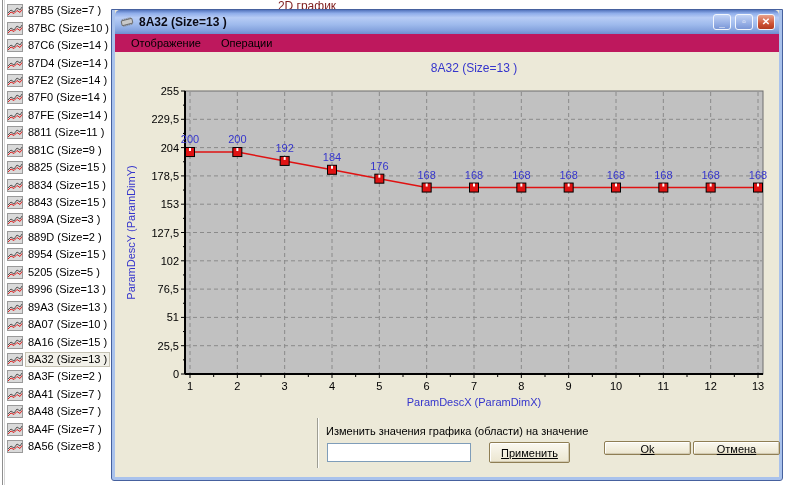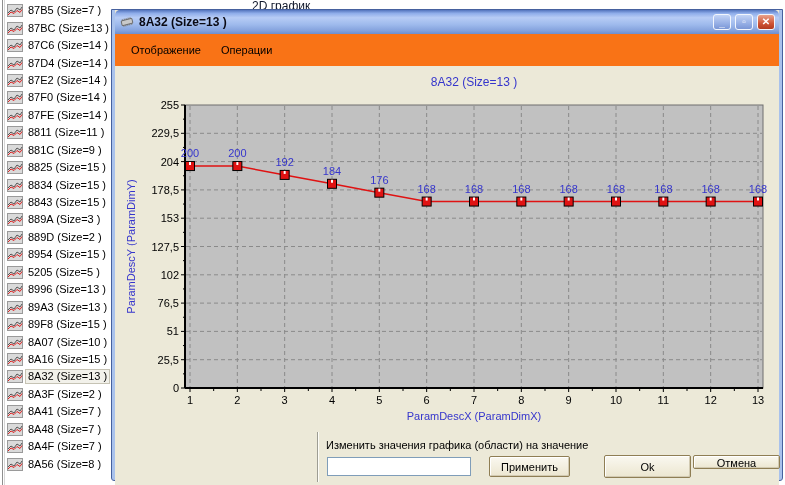--- a/index.html
+++ b/index.html
@@ -10,61 +10,62 @@
   }
   
   .gutter-a{position:absolute;left:2px;top:0;width:1px;height:485px;background:#8e8e8e;}
   .gutter-b{position:absolute;left:4px;top:0;width:1px;height:485px;background:#d6d6d6;}
   .sidebar{position:absolute;left:7px;top:2px;width:106px;height:483px;overflow:hidden;}
   .side-item{display:flex;align-items:center;height:17.45px;gap:3px;font-size:11px;color:#000;white-space:nowrap;cursor:default;}
   .side-item .lbl{padding:0 2px;line-height:13px;}
   .side-item.selected .lbl{background:#f2f1ea;outline:1px solid #c6c3b4;}
   .side-item svg{flex:0 0 auto;}
   
-  .bg-title{position:absolute;left:252px;top:-1px;width:110px;font-size:12px;color:#0f172a;}
+  .bg-title{position:absolute;left:252px;top:-1px;width:110px;text-align:center;font-size:12px;color:#7f1d1d;}
   
   .dialog{
     position:absolute;left:112px;top:10px;width:670px;height:470px;box-sizing:border-box;
     background:#ece9d8;border:3px solid #a9c2ec;border-top:none;
     outline:1px solid #46619e;border-radius:0 0 2px 2px;
   }
   .titlebar{
     height:24px;margin:-0px -0px 0 -0px;border-radius:5px 5px 0 0;
     background:linear-gradient(180deg,#5374bd 0%,#8fadea 14%,#b7ccf5 32%,#9db9ec 62%,#84a2dd 86%,#6e8ecf 100%);
     display:flex;align-items:center;padding:0 4px;gap:4px;box-sizing:border-box;
   }
   .title-text{flex:1;font-size:12px;font-weight:bold;color:#0a0a14;line-height:22px;overflow:hidden;}
   .winbtn{width:18px;height:16px;border:1px solid #f2f6fd;border-radius:3px;box-sizing:border-box;position:relative;padding:0;cursor:default;}
   .winbtn.blue{background:linear-gradient(180deg,#c3d4f6,#8fa9e2 70%,#7b97d6);}
   .winbtn.red{background:linear-gradient(180deg,#e9a28b,#cf5436 60%,#b23a20);}
   .winbtn .g{position:absolute;color:#fff;font-size:10px;line-height:10px;left:0;right:0;text-align:center;}
   .btn-min .g{bottom:1px;font-weight:bold;}
   .btn-max .g{top:2px;}
   .btn-close .g{top:2px;font-weight:bold;}
-  .menubar{height:32px;background:#f97316;display:flex;align-items:center;padding-left:6px;font-size:11px;color:#000;}
+  .menubar{height:18px;background:#be185d;display:flex;align-items:center;padding-left:6px;font-size:11px;color:#000;}
   .menu-item{padding:3px 10px 4px 10px;cursor:default;}
   .content{position:relative;width:664px;height:421px;background:#ece9d8;}
   .chart-wrap{position:absolute;left:0;top:0;}
   
   .footer{position:absolute;left:0;top:362px;width:664px;height:59px;font-size:11px;}
   .vsep{position:absolute;left:202px;top:4px;width:1px;height:50px;background:#9d9d93;box-shadow:1px 0 0 #fdfdf8;}
   .footer-label{position:absolute;left:211px;top:11px;color:#000;}
   .footer-input{
     position:absolute;left:212px;top:29px;width:136px;height:17px;
     border:1px solid #7f9db9;background:#fff;font-size:11px;font-family:"Liberation Sans",sans-serif;padding:0 3px;
   }
   .xpbtn{
     position:absolute;font-size:11px;font-family:"Liberation Sans",sans-serif;color:#000;
     background:linear-gradient(180deg,#faf8f0,#ece6d0);
     border:1px solid #8f7e54;border-radius:2px;
     box-shadow:inset 1px 1px 0 #ffffff, inset -1px -1px 0 #d2cab2;
     cursor:default;
+    text-decoration:underline;
   }
   .btn-apply{left:374px;top:28px;width:81px;height:21px;}
-  .btn-ok{left:489px;top:27px;width:87px;height:23px;}
+  .btn-ok{left:489px;top:27px;width:87px;height:14px;}
   .btn-cancel{left:578px;top:27px;width:87px;height:14px;}
 </style>
 </head>
 <body>
 
 <div class="gutter-a"></div>
 <div class="gutter-b"></div>
 
 <div class="sidebar">
   <div class="side-item">
@@ -75,21 +76,21 @@
     </svg>
     <span class="lbl">87B5 (Size=7 )</span>
   </div>
 
   <div class="side-item">
     <svg width="16" height="13" viewBox="0 0 16 13">
       <rect x="0.5" y="0.5" width="15" height="12" fill="#dadada" stroke="#9a9a9a"></rect>
       <polyline points="1,9 4,6 7,8 10,4 13,6 15,3" fill="none" stroke="#555" stroke-width="1"></polyline>
       <polyline points="1,11 4,8 7,9.5 10,6.5 13,8.5 15,5.5" fill="none" stroke="#d22" stroke-width="1"></polyline>
     </svg>
-    <span class="lbl">87BC (Size=13 )</span>
+    <span class="lbl">87BC (Size=10 )</span>
   </div>
 
   <div class="side-item">
     <svg width="16" height="13" viewBox="0 0 16 13">
       <rect x="0.5" y="0.5" width="15" height="12" fill="#dadada" stroke="#9a9a9a"></rect>
       <polyline points="1,9 4,6 7,8 10,4 13,6 15,3" fill="none" stroke="#555" stroke-width="1"></polyline>
       <polyline points="1,11 4,8 7,9.5 10,6.5 13,8.5 15,5.5" fill="none" stroke="#d22" stroke-width="1"></polyline>
     </svg>
     <span class="lbl">87C6 (Size=14 )</span>
   </div>
@@ -223,28 +224,20 @@
 
   <div class="side-item">
     <svg width="16" height="13" viewBox="0 0 16 13">
       <rect x="0.5" y="0.5" width="15" height="12" fill="#dadada" stroke="#9a9a9a"></rect>
       <polyline points="1,9 4,6 7,8 10,4 13,6 15,3" fill="none" stroke="#555" stroke-width="1"></polyline>
       <polyline points="1,11 4,8 7,9.5 10,6.5 13,8.5 15,5.5" fill="none" stroke="#d22" stroke-width="1"></polyline>
     </svg>
     <span class="lbl">89A3 (Size=13 )</span>
   </div>
 
-  <div class="side-item">
-    <svg width="16" height="13" viewBox="0 0 16 13">
-      <rect x="0.5" y="0.5" width="15" height="12" fill="#dadada" stroke="#9a9a9a"></rect>
-      <polyline points="1,9 4,6 7,8 10,4 13,6 15,3" fill="none" stroke="#555" stroke-width="1"></polyline>
-      <polyline points="1,11 4,8 7,9.5 10,6.5 13,8.5 15,5.5" fill="none" stroke="#d22" stroke-width="1"></polyline>
-    </svg>
-    <span class="lbl">89F8 (Size=15 )</span>
-  </div>
 
   <div class="side-item">
     <svg width="16" height="13" viewBox="0 0 16 13">
       <rect x="0.5" y="0.5" width="15" height="12" fill="#dadada" stroke="#9a9a9a"></rect>
       <polyline points="1,9 4,6 7,8 10,4 13,6 15,3" fill="none" stroke="#555" stroke-width="1"></polyline>
       <polyline points="1,11 4,8 7,9.5 10,6.5 13,8.5 15,5.5" fill="none" stroke="#d22" stroke-width="1"></polyline>
     </svg>
     <span class="lbl">8A07 (Size=10 )</span>
   </div>
 

